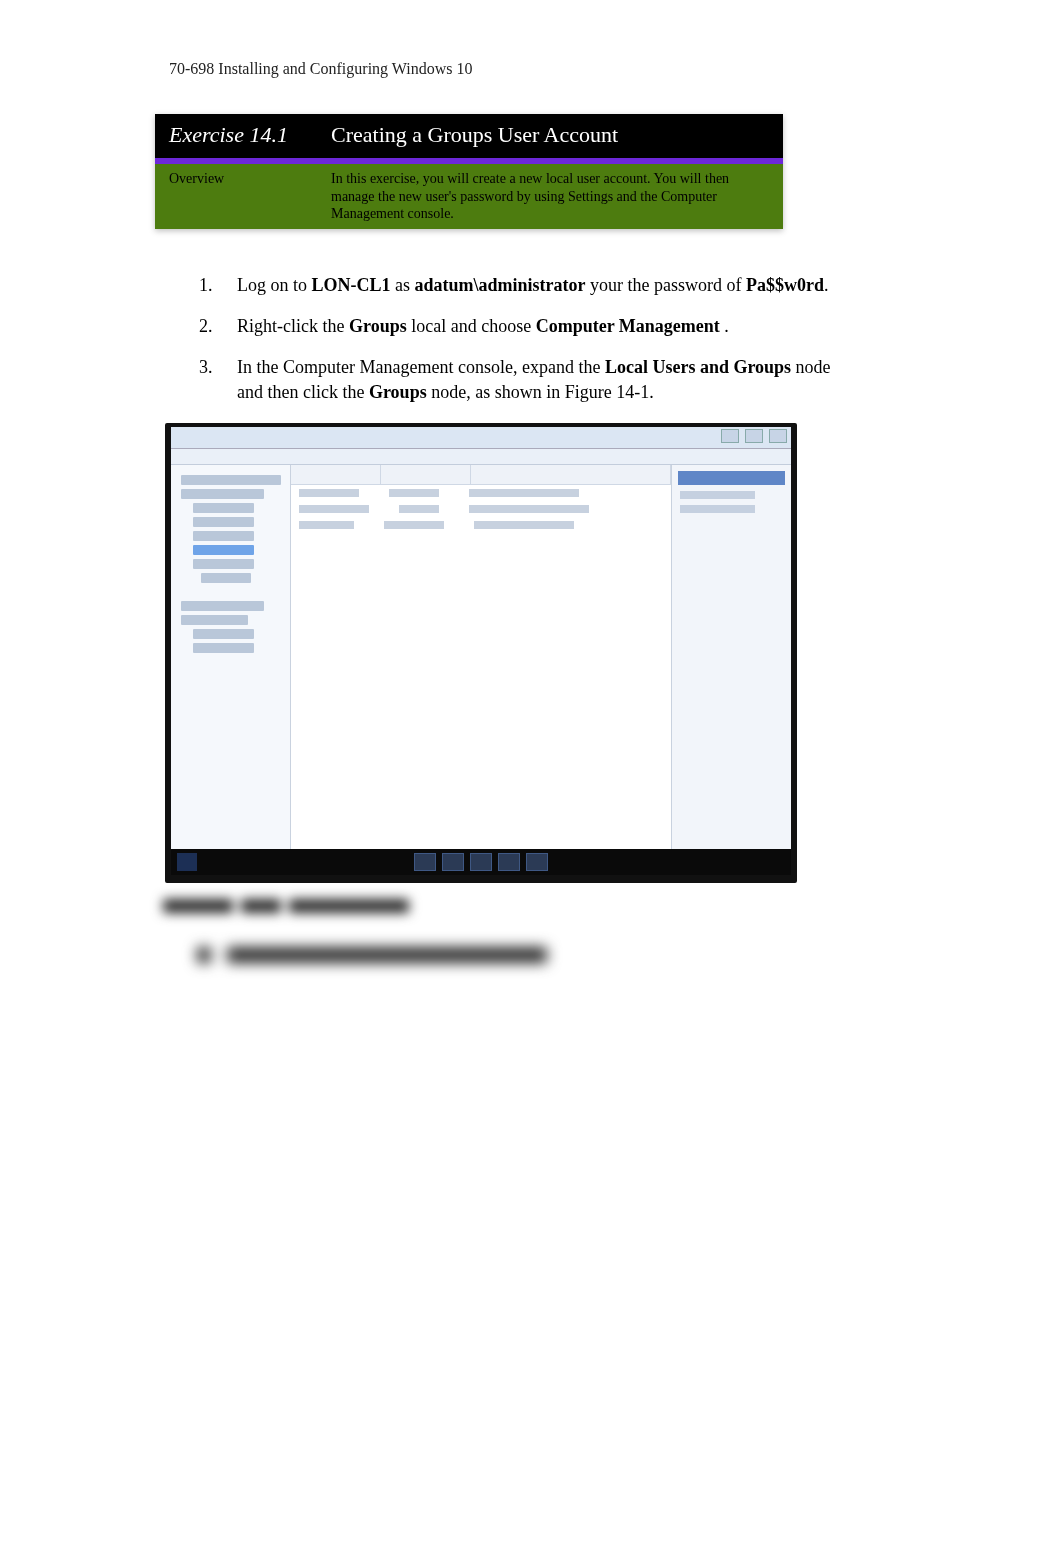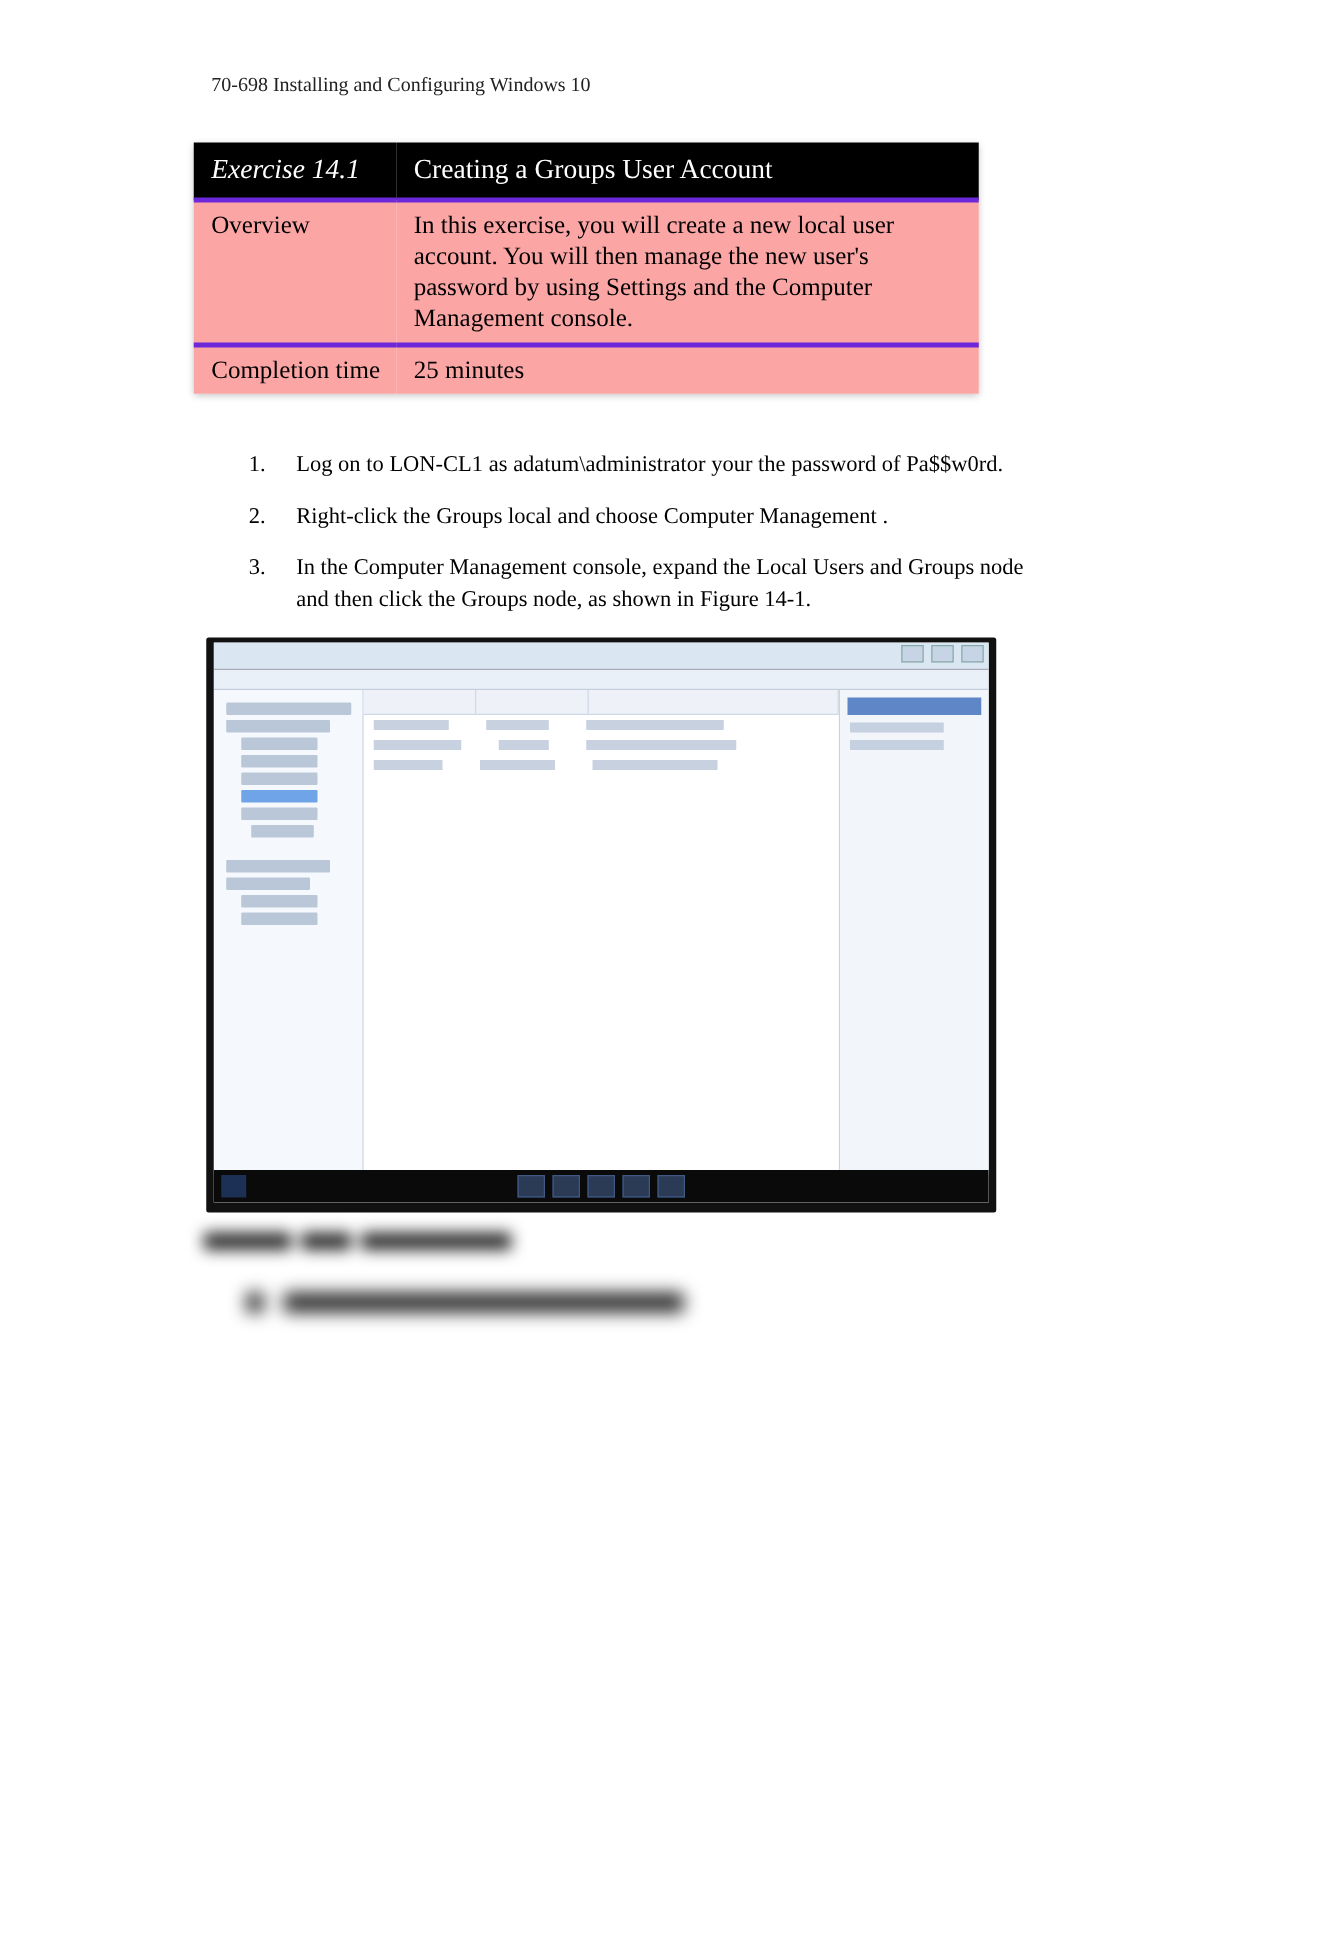--- a/index.html
+++ b/index.html
@@ -35,26 +35,26 @@
     padding: 8px 10px 10px 14px;
     vertical-align: middle;
     border: none;
   }
   .exercise-table tr.header-row td.col-label {
     width: 162px;
     white-space: nowrap;
     font-style: italic;
   }
   .exercise-table tr.body-row td {
-    background: #fca5a5;
-    font-size: 20px;
+    background: #4d7c0f;
+    font-size: 14px;
     line-height: 1.25;
     padding: 6px 12px 6px 14px;
     vertical-align: top;
-    border-top: 4px solid #6d28d9;
+    border-top: 6px solid #6d28d9;
   }
   .exercise-table tr.body-row td.col-label {
     width: 162px;
     white-space: nowrap;
   }
   .steps {
     margin-top: 44px;
     margin-left: 32px;
     width: 640px;
   }
@@ -64,21 +64,21 @@
     font-size: 18px;
     line-height: 1.4;
     margin-bottom: 16px;
   }
   .steps li .num {
     width: 38px;
     flex: 0 0 38px;
     text-align: left;
   }
   .steps li .txt { flex: 1; }
-  .steps .bold { font-weight: 400; }
+  .steps .bold { font-weight: 700; }
   .figure-wrap {
     margin-top: 18px;
     margin-left: -2px;
     width: 632px;
   }
   .screenshot {
     width: 632px;
     height: 460px;
     border: 6px solid #111;
     border-top-width: 4px;
@@ -244,24 +244,20 @@
 
   <table class="exercise-table">
     <tbody>
         <tr class="header-row">
       <td class="col-label">Exercise 14.1</td>
       <td>Creating a Groups User Account</td>
     </tr>
     <tr class="body-row">
       <td class="col-label">Overview</td>
       <td>In this exercise, you will create a new local user account. You will then manage the new user's password by using Settings and the Computer Management console.</td>
-    </tr>
-    <tr class="body-row">
-      <td class="col-label">Completion time</td>
-      <td>25 minutes</td>
     </tr>
   </tbody>
     </table>
 
   <ol class="steps">
     <li>
       <span class="num">1.</span>
       <span class="txt">
         <span>Log on to </span><span class="bold">LON-CL1</span><span> as </span><span class="bold">adatum\administrator</span><span>   your the password of </span><span class="bold">Pa$$w0rd</span><span>.</span>
       </span>

